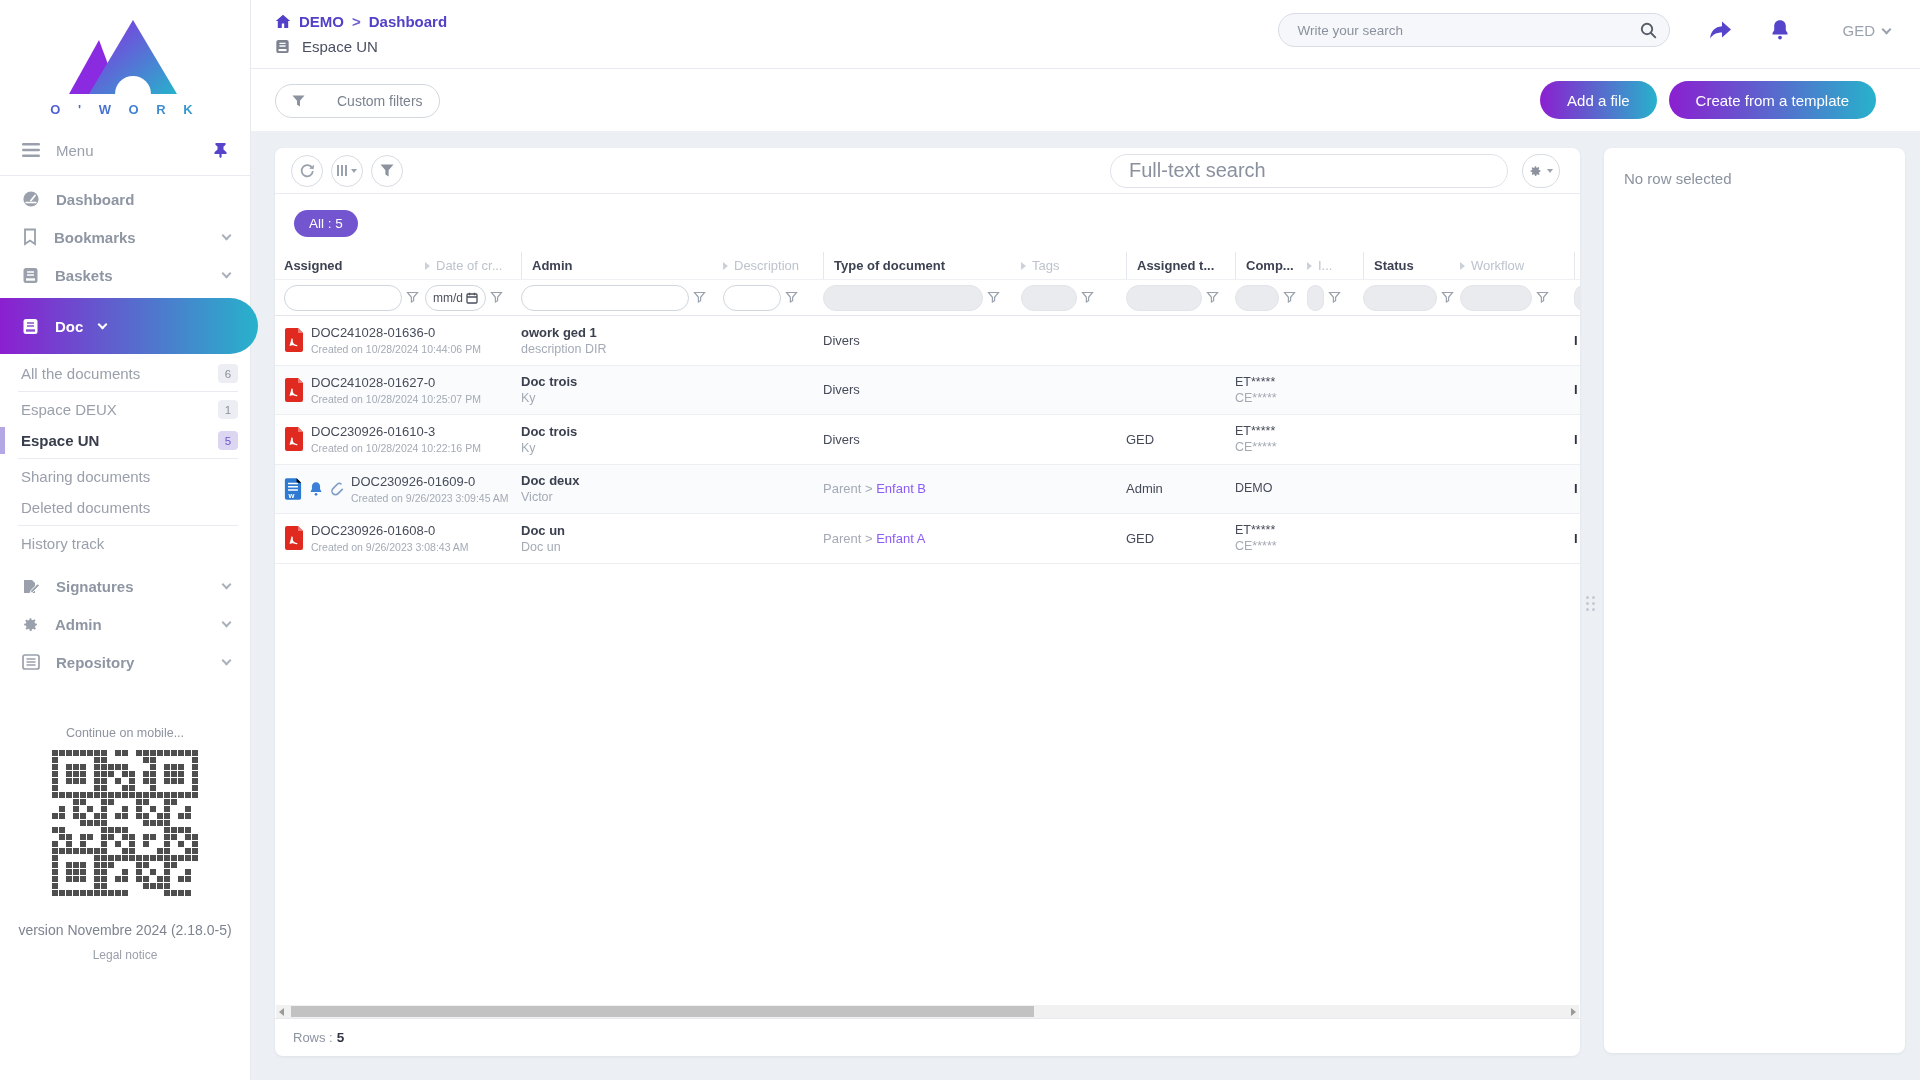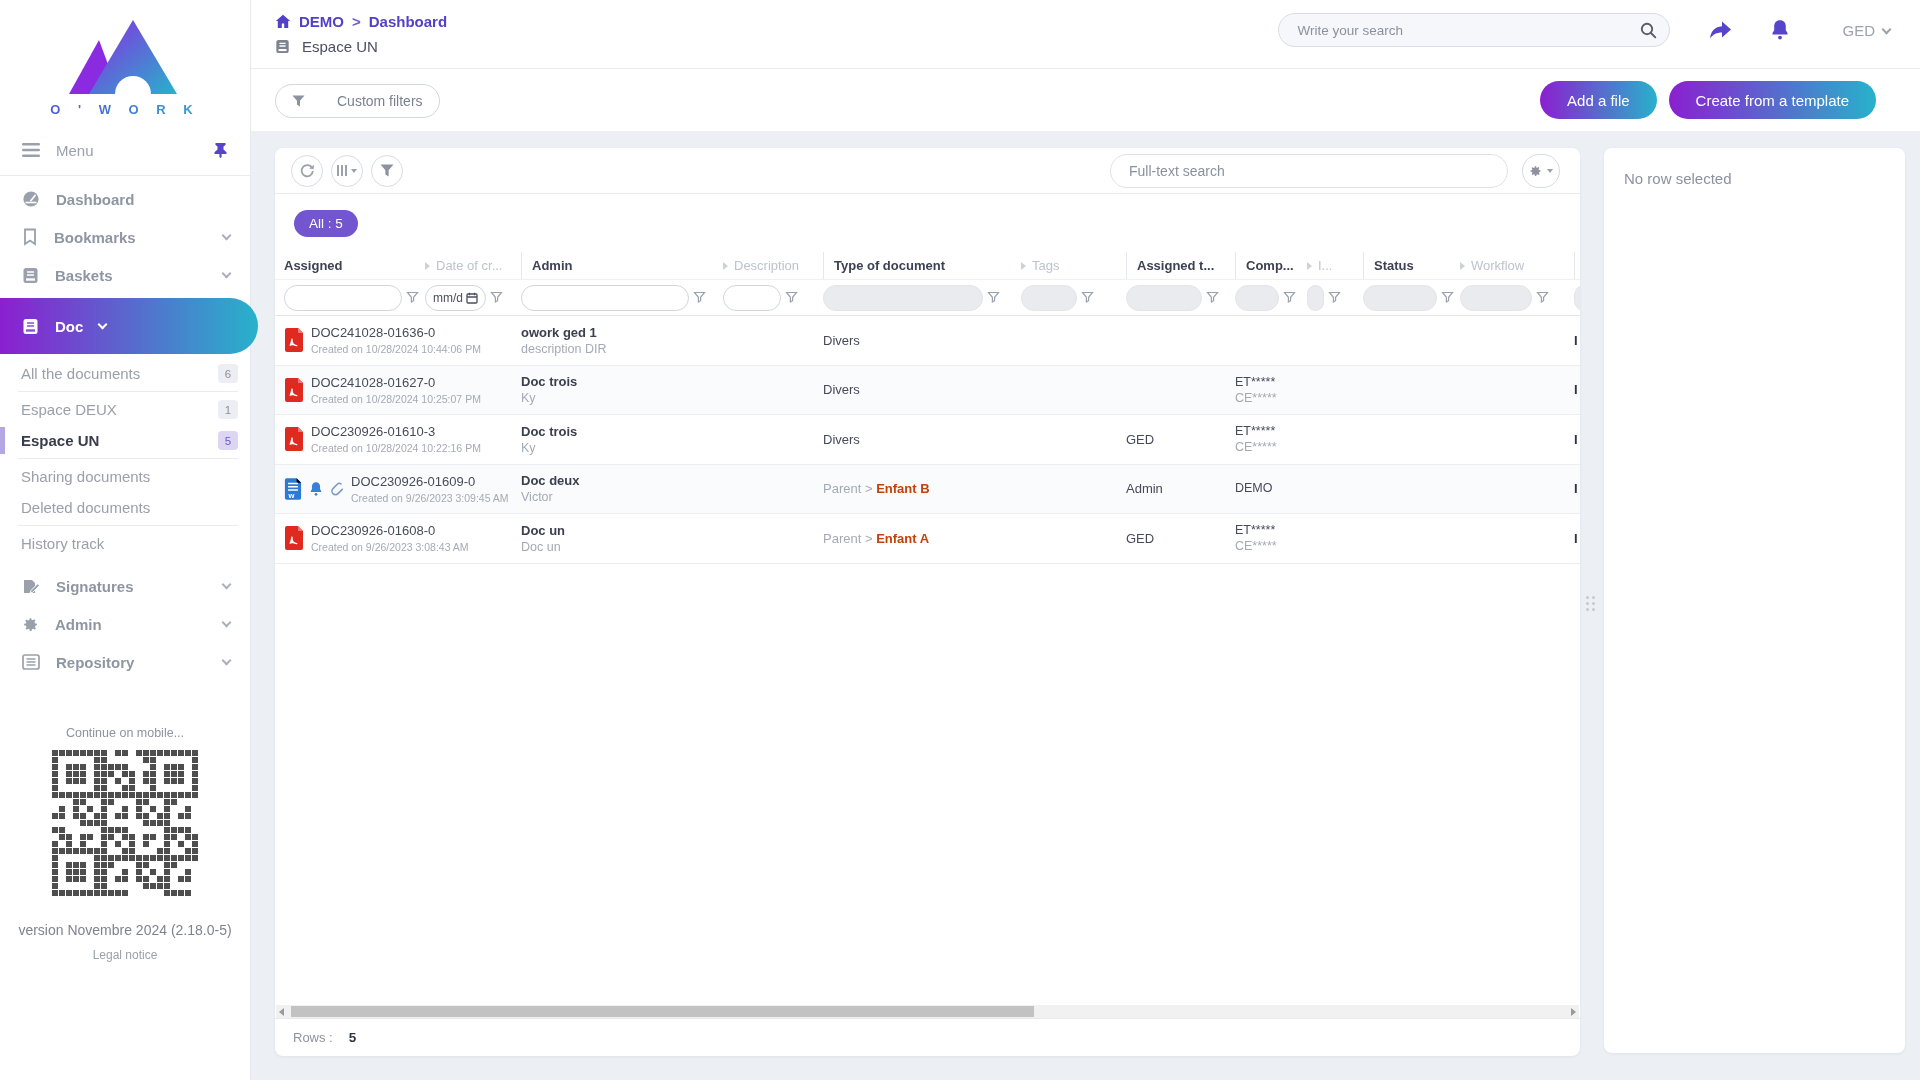--- a/index.html
+++ b/index.html
@@ -72,21 +72,21 @@
     border-radius:8px;box-shadow:0 1px 3px rgba(40,50,70,.07);display:flex;flex-direction:column;}
   .card-toolbar{height:46px;border-bottom:1px solid #e9ebf0;display:flex;align-items:center;padding:0 20px 0 8px;}
   .circle-btn{width:32px;height:32px;border-radius:50%;border:1px solid #d7dbe2;background:#fff;
     display:flex;align-items:center;justify-content:center;margin-left:8px;cursor:pointer;gap:2px;}
   .cols-bars{display:flex;gap:2px;align-items:center;}
   .cols-bars i{display:block;width:2px;height:11px;background:#9aa2ad;}
   .mini-caret{width:0;height:0;border-left:3px solid transparent;border-right:3px solid transparent;
     border-top:4px solid #9aa2ad;margin-left:2px;}
   .toolbar-grow{flex:1;}
   .fulltext{width:398px;height:34px;border:1px solid #dfe3e9;border-radius:17px;padding:0 18px;
-    font-size:14px;font-family:"Liberation Sans",sans-serif;color:#555;outline:none;margin-right:14px;}
+    font-size:20px;font-family:"Liberation Sans",sans-serif;color:#555;outline:none;margin-right:14px;}
   .fulltext::placeholder{color:#8a919e;}
   .gear-btn{width:38px;height:34px;border-radius:17px;border:1px solid #d7dbe2;background:#fff;
     display:flex;align-items:center;justify-content:center;gap:3px;cursor:pointer;}
   .badge-row{height:58px;display:flex;align-items:center;padding-left:19px;}
   .all-badge{background:#7355cf;color:#fff;font-size:13.5px;padding:6px 15px;border-radius:15px;cursor:pointer;}
 
   .thead{display:grid;grid-template-columns:141px 96px 202px 100px 198px 105px 109px 72px 56px 97px 114px 1fr;
     padding-left:9px;height:28px;align-items:center;border-bottom:1px solid #eef0f3;}
   .th{display:flex;align-items:center;gap:6px;font-size:13px;font-weight:700;color:#3d4252;
     white-space:nowrap;overflow:hidden;height:100%;}
@@ -108,33 +108,33 @@
   .trow{display:grid;grid-template-columns:237px 202px 100px 198px 105px 109px 72px 56px 97px 114px 1fr;
     padding-left:9px;height:49.5px;align-items:center;border-bottom:1px solid #eceef2;cursor:pointer;}
   .trow.alt{background:#fafbfd;}
   .cell-iconref{display:flex;align-items:center;gap:7px;overflow:hidden;}
   .ref-main{font-size:13px;color:#474c5a;}
   .ref-sub{font-size:10.5px;color:#a4aab5;margin-top:3px;white-space:nowrap;}
   .name-main{font-size:13px;font-weight:700;color:#3b404f;}
   .name-sub{font-size:12.5px;color:#a4aab5;margin-top:2px;}
   .cell-type{font-size:13px;color:#454a59;white-space:nowrap;overflow:hidden;}
   .type-prefix,.type-sep{color:#a4aab5;}
-  .has-parent .type-main{font-weight:700;color:#c2410c;}
+  .has-parent .type-main{font-weight:400;color:#8b5cf6;}
   .cell-assigned{font-size:13px;color:#454a59;}
   .comp1{font-size:12.5px;color:#454a59;}
   .comp2{font-size:12.5px;color:#a4aab5;margin-top:2px;}
   .cell-frag{overflow:hidden;width:7px;font-size:13px;font-weight:700;color:#2f3442;}
 
   .tspacer{flex:1;}
   .hscroll{height:13px;background:#f1f1f1;position:relative;margin:0 1px;}
   .hthumb{position:absolute;left:15px;top:1px;bottom:1px;width:57%;background:#c2c2c2;cursor:grab;}
   .harrow{position:absolute;top:3px;width:0;height:0;border-top:4px solid transparent;border-bottom:4px solid transparent;cursor:pointer;}
   .harrow.left{left:3px;border-right:5px solid #9a9a9a;}
   .harrow.right{right:3px;border-left:5px solid #9a9a9a;}
-  .card-footer{height:38px;border-top:1px solid #e6e9ee;display:flex;align-items:center;padding-left:18px;gap:16px;}
+  .card-footer{height:38px;border-top:1px solid #e6e9ee;display:flex;align-items:center;padding-left:18px;gap:4px;}
   .rows-label{font-size:13px;color:#8d93a0;}
   .rows-value{font-size:13.5px;font-weight:700;color:#2f3442;}
 
   
   .right-panel{position:absolute;left:1604px;top:148px;width:301px;height:905px;background:#fff;
     border-radius:8px;box-shadow:0 1px 3px rgba(40,50,70,.07);padding:22px 20px;}
   .no-row{font-size:15px;color:#8b929f;}
   .resize-handle{position:absolute;left:1586px;top:596px;width:12px;height:26px;display:grid;
     grid-template-columns:3px 3px;grid-template-rows:3px 3px 3px;gap:3px;cursor:col-resize;}
   .resize-handle i{background:#c5c9d2;border-radius:50%;}

